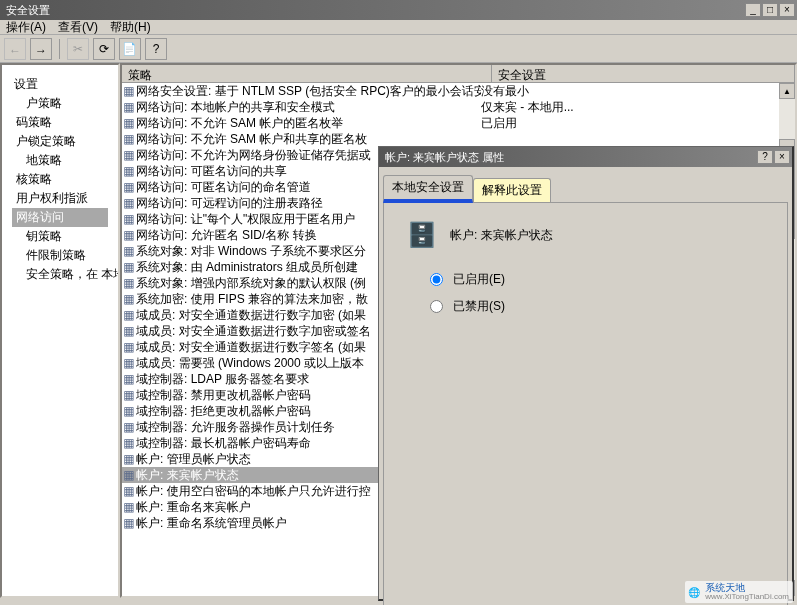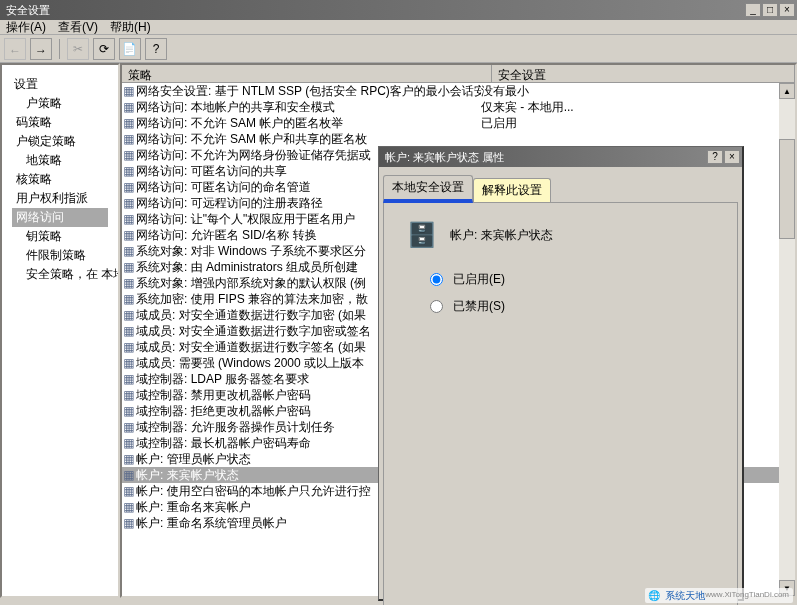--- a/index.html
+++ b/index.html
@@ -24,21 +24,21 @@
     .list-wrap { flex: 1; border: 2px inset #d4d0c8; background: #fff; display: flex; flex-direction: column; }
     .list-header { display: flex; height: 18px; background: #d4d0c8; border-bottom: 1px solid #999; }
     .list-header .col { border-right: 1px solid #999; padding: 2px 6px; font-size: 12px; }
     .col-policy { width: 370px; }
     .col-setting { flex: 1; }
     .list-body { flex: 1; overflow: hidden; }
     .row { display: flex; height: 16px; align-items: center; }
     .row .p { width: 345px; white-space: nowrap; overflow: hidden; }
     .row .s { flex: 1; white-space: nowrap; overflow: hidden; }
     .row.sel { background: #a8a8a8; color: #fff; }
-    .dialog { position: absolute; left: 378px; top: 146px; width: 366px; height: 455px; background: #d4d0c8; border: 1px solid #666; border-right: 2px solid #333; border-bottom: 2px solid #333; }
+    .dialog { position: absolute; left: 378px; top: 146px; width: 416px; height: 455px; background: #d4d0c8; border: 1px solid #666; border-right: 2px solid #333; border-bottom: 2px solid #333; }
     .d-titlebar { height: 20px; background: linear-gradient(to right, #555, #888); display: flex; align-items: center; padding: 0 2px; }
     .d-titlebar .title { color: #fff; font-size: 11px; padding-left: 4px; flex: 1; }
     .d-body { padding: 4px; }
     .tabs { display: flex; align-items: flex-end; margin-top: 4px; }
     .tab { border: 1px solid #999; border-bottom: none; padding: 3px 8px; background: #fef9c3; font-size: 12px; border-radius: 3px 3px 0 0; margin-right: 0; position: relative; }
     .tab.active { background: #d4d0c8; z-index: 2; border-bottom: 4px solid #1d4ed8; margin-bottom: -1px; }
     .tab-panel { border: 1px solid #999; height: 405px; background: #d4d0c8; padding: 10px; }
     .panel-row { display: flex; align-items: center; gap: 12px; margin: 6px 0 20px 12px; }
     .panel-icon { width: 32px; height: 32px; display: flex; align-items: center; justify-content: center; font-size: 24px; color: #667; }
     .radio-group { margin-left: 36px; }
@@ -278,17 +278,17 @@
           <input type="radio" name="st" style="">
           <span>已禁用(S)</span>
         </label>
       </div>
     </div>
   </div>
 </div>
 
 <div class="watermark">
   <span>🌐</span>
-  <span style="display:flex;line-height:1;">
+  <span style="display:flex;flex-direction:column;line-height:1;">
     <span>系统天地</span>
     <span style="font-size:8px;color:#888;">www.XiTongTianDi.com</span>
   </span>
 </div>
 
 </body></html>

